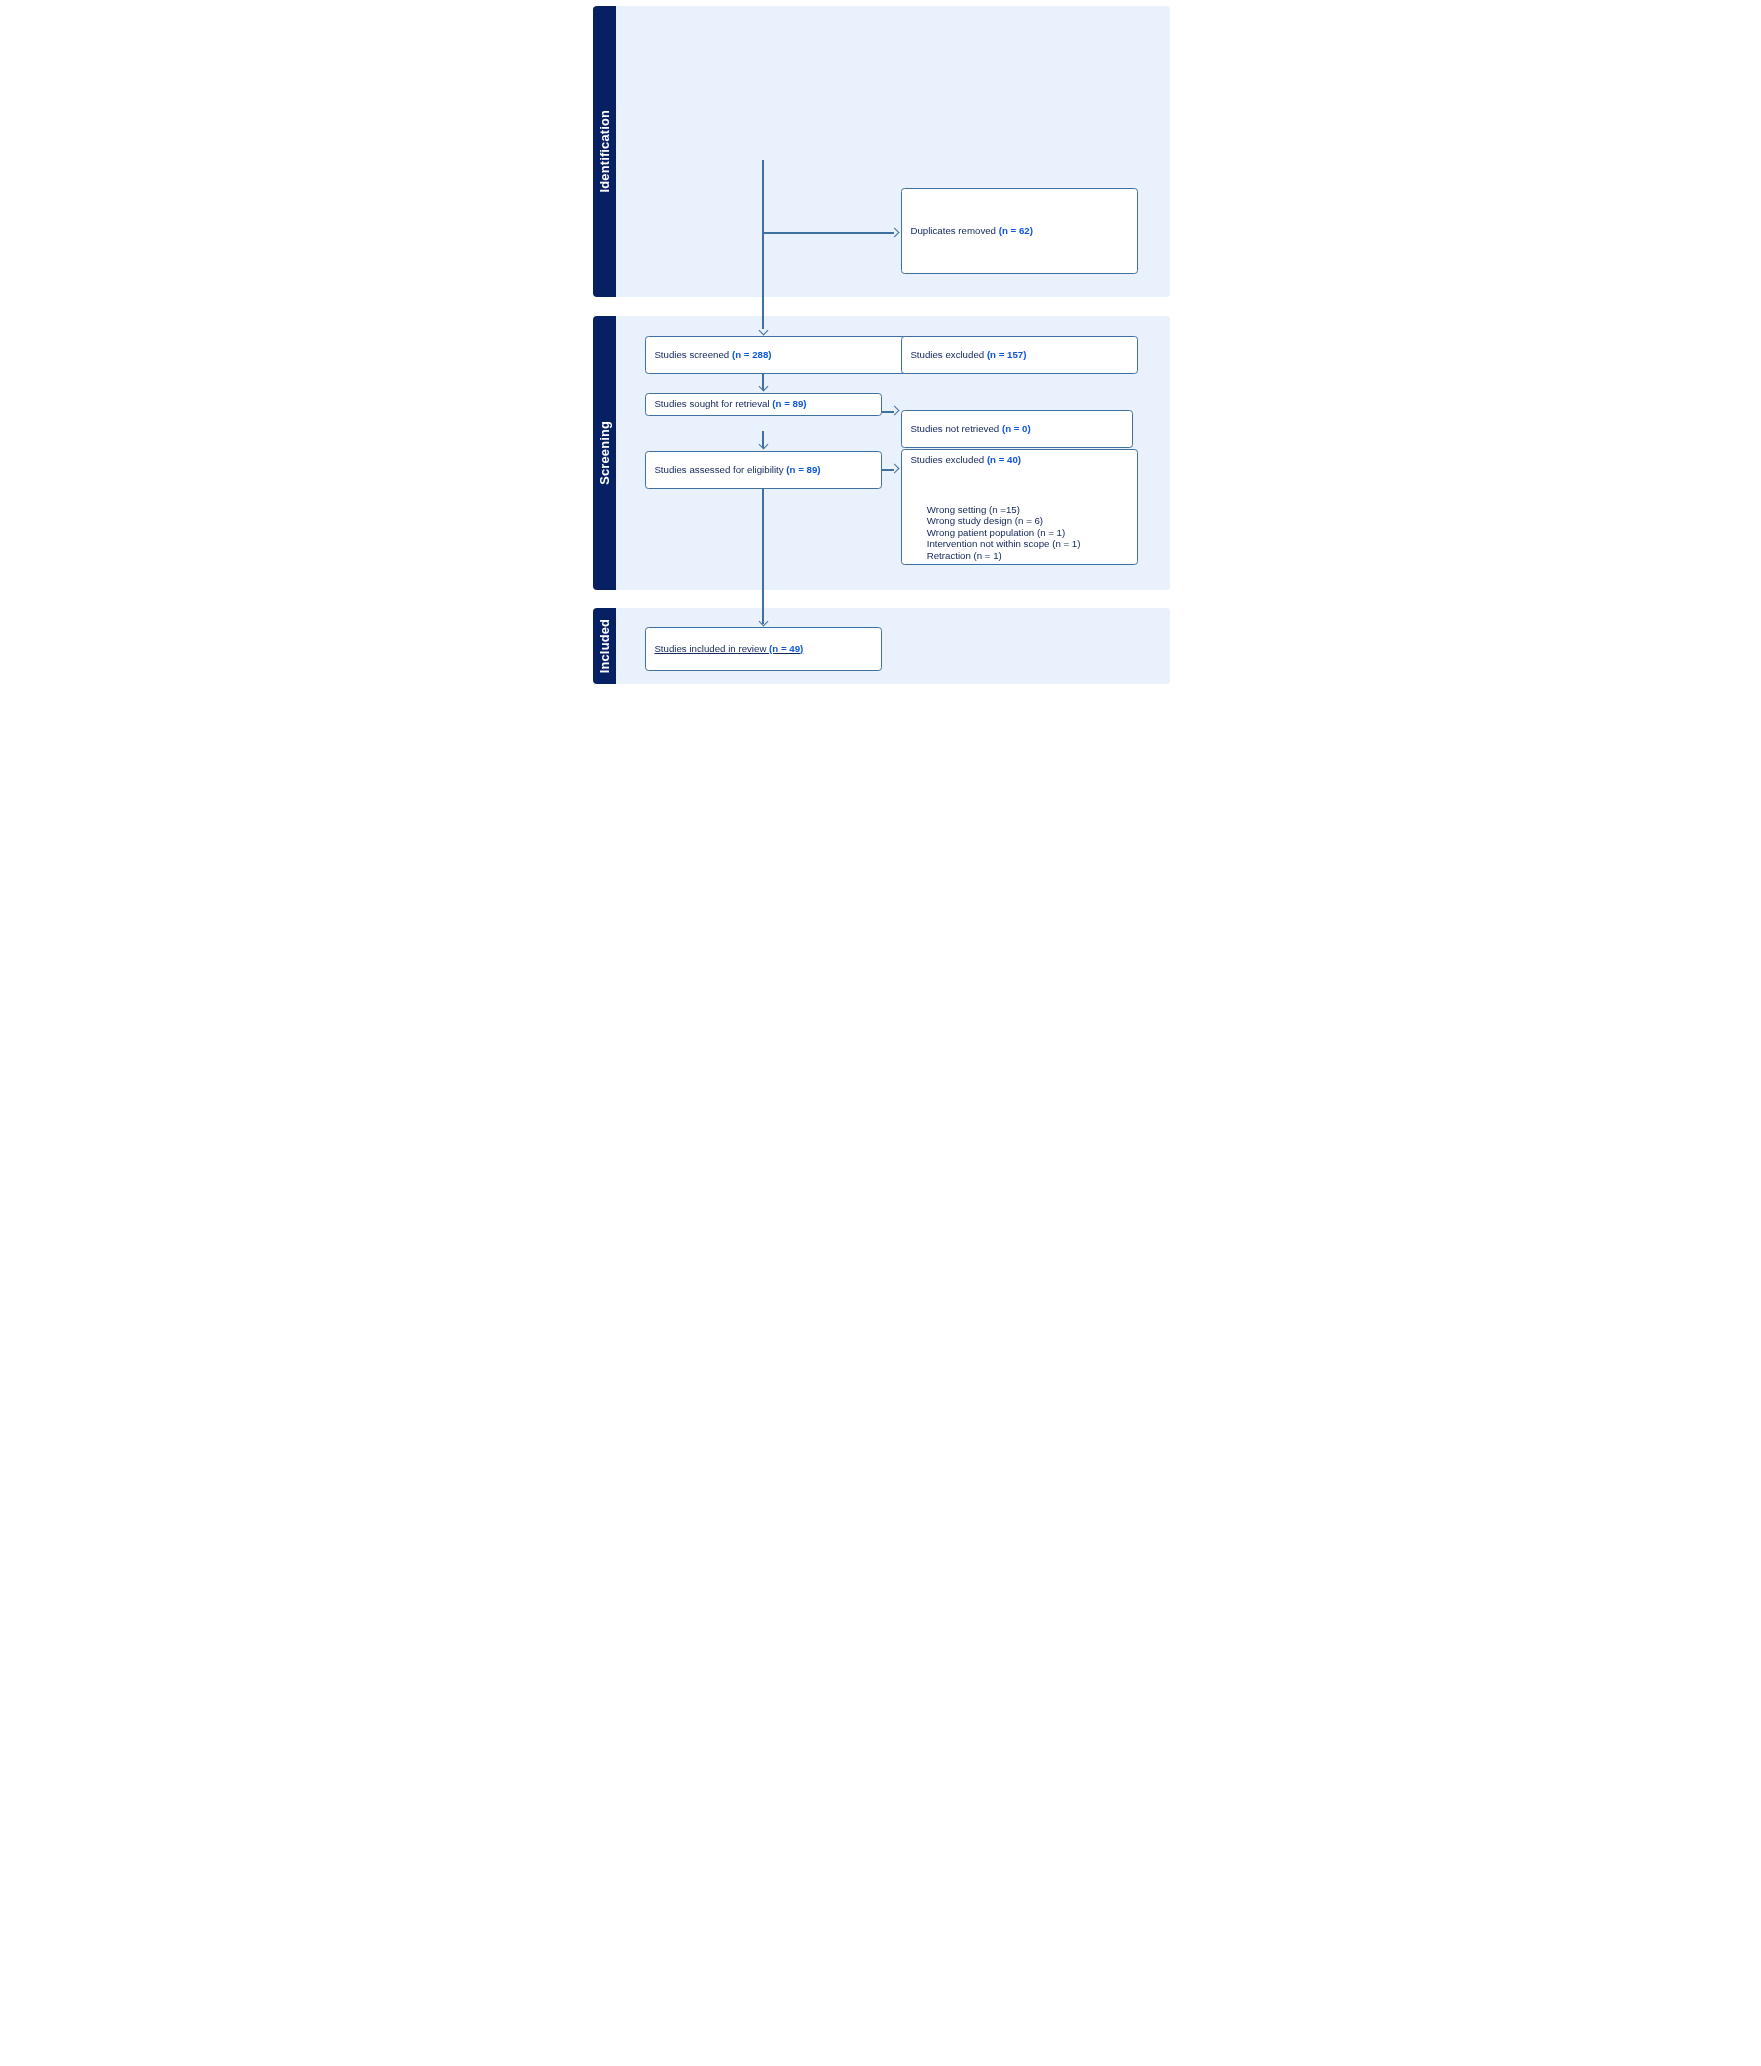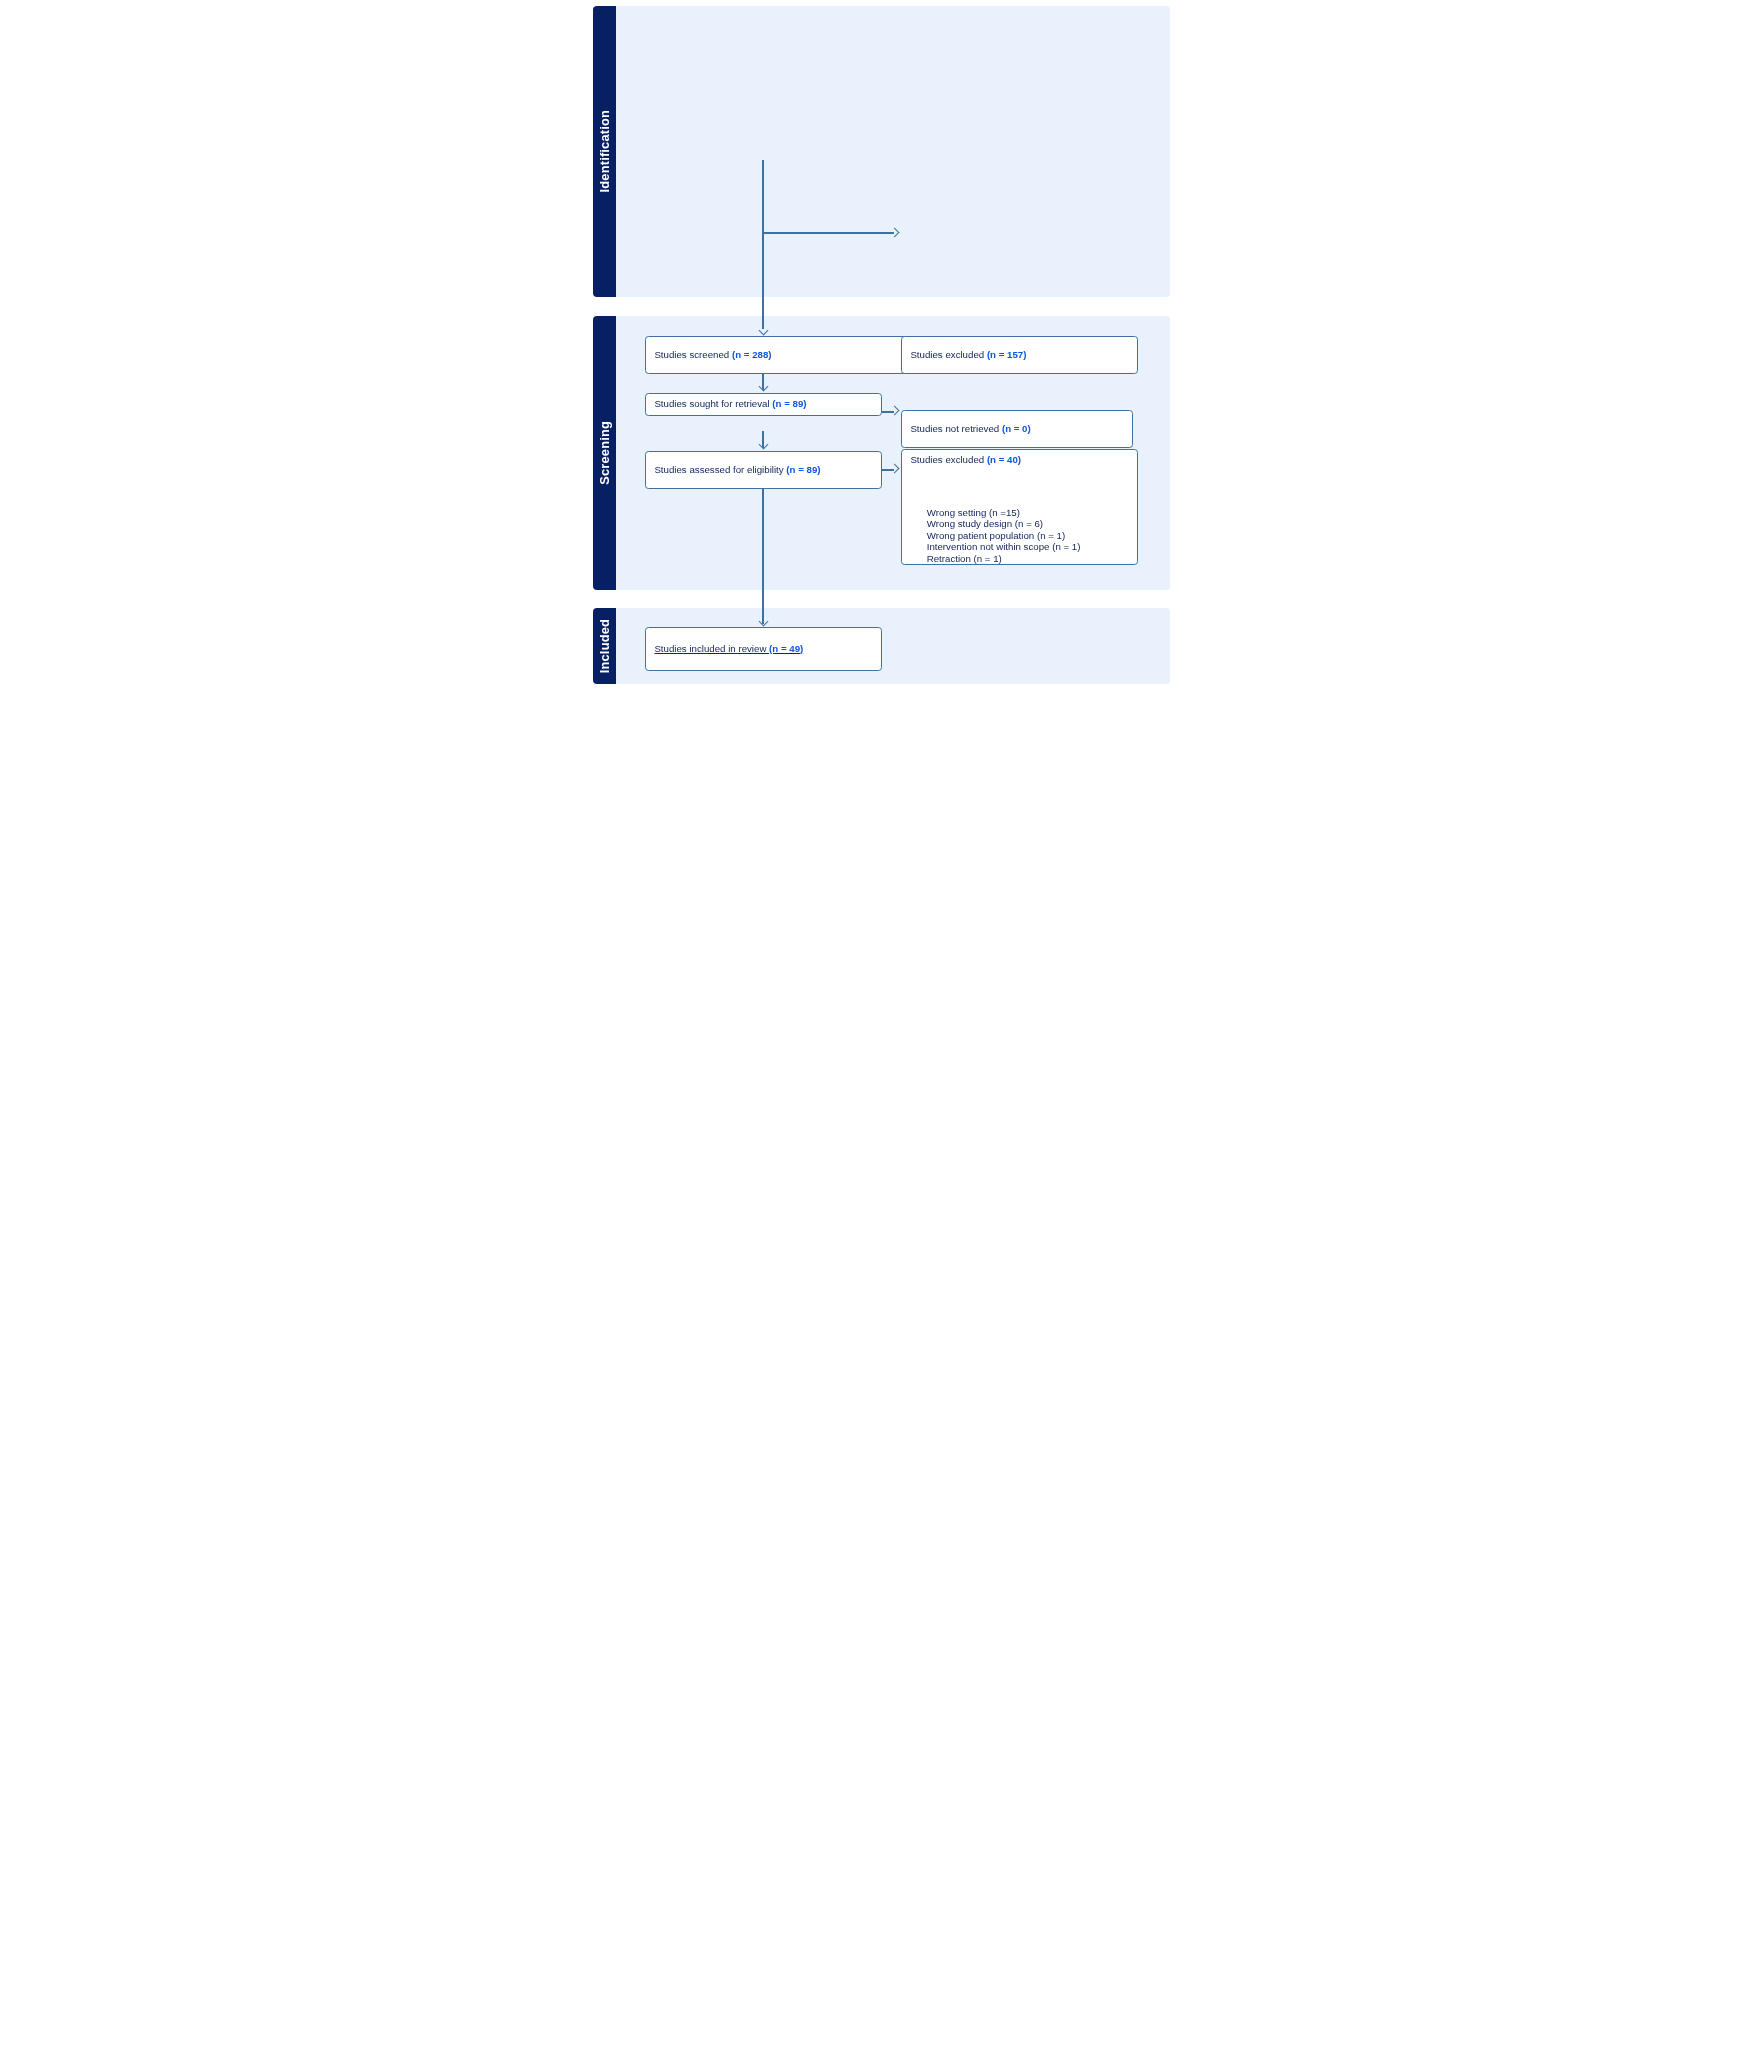--- a/index.html
+++ b/index.html
@@ -37,21 +37,21 @@
   .box p{margin:0;}
   .box ul{list-style:none;margin:0.9px 0 0 0;padding:0 0 0 16.3px;line-height:12px;}
 
   .box-sources{left:58px;top:25px;width:237px;height:135px;}
   .box-duplicates{left:314px;top:188px;width:237px;height:86px;}
   .box-screened{left:58px;top:336px;width:286px;height:38px;}
   .box-excluded-screening{left:314px;top:336px;width:237px;height:38px;}
   .box-sought{left:58px;top:393px;width:237px;height:23px;}
   .box-not-retrieved{left:314px;top:410px;width:232px;height:38px;justify-content:center;}
   .box-assessed{left:58px;top:451px;width:237px;height:38px;}
-  .box-excluded-eligibility{left:314px;top:449px;width:237px;height:116px;justify-content:space-between;padding-top:4px;}
+  .box-excluded-eligibility{left:314px;top:449px;width:237px;height:116px;justify-content:flex-start;padding-top:4px;gap:36px;}
   .box-excluded-eligibility ul{line-height:11.5px;}
   .box-included{left:58px;top:627px;width:237px;height:44px;text-decoration:underline;}
 
   
   .vline,.hline{position:absolute;background:var(--border);}
   .vline{width:1.8px;}
   .hline{height:1.8px;}
   .v1{left:175px;top:160px;height:169px;}
   .hbranch{left:175px;top:232px;width:132px;}
   .v2{left:175px;top:374px;height:16px;}
@@ -110,20 +110,23 @@
   <div class="vline v3"></div>
   <div class="chev chev-down cd3"></div>
 
   <div class="hline h4"></div>
   <div class="chev chev-right cr4"></div>
 
   <div class="vline v4"></div>
   <div class="chev chev-down cd4"></div>
 
 
+  <div class="box box-duplicates">
+    <p><span>Duplicates removed </span><span class="n">(n = 62)</span></p>
+  </div>
 
   <div class="box box-screened">
     <p><span>Studies screened </span><span class="n">(n = 288)</span></p>
   </div>
 
   <div class="box box-excluded-screening">
     <p><span>Studies excluded </span><span class="n">(n = 157)</span></p>
   </div>
 
   <div class="box box-sought">

